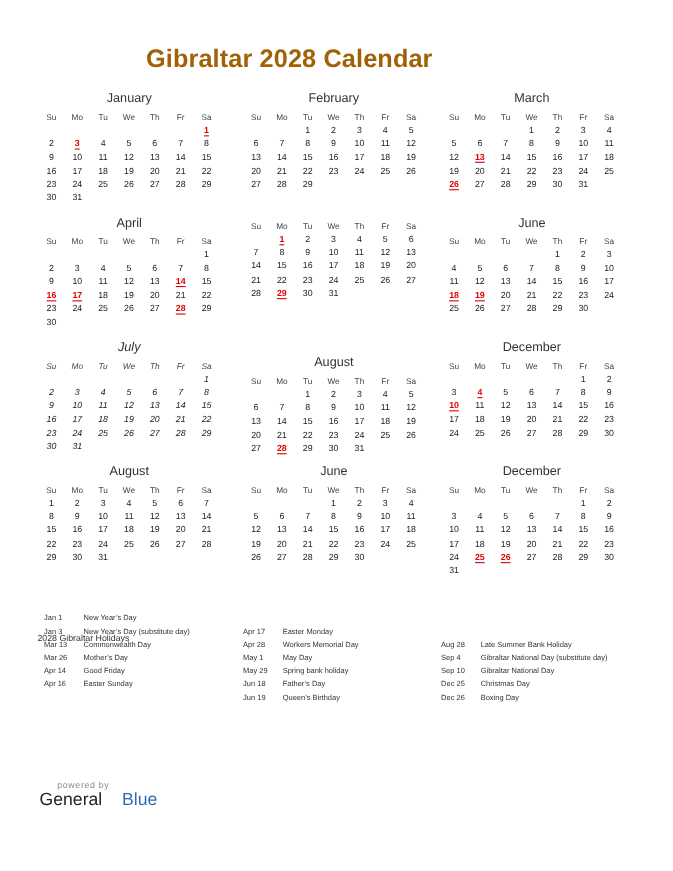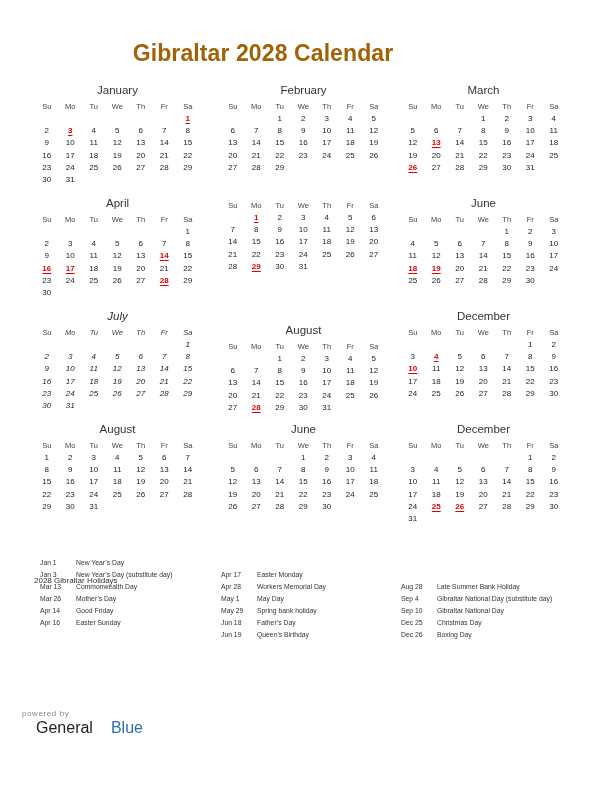--- a/index.html
+++ b/index.html
@@ -10,21 +10,21 @@
   .month { position: absolute; width: 165px; }
   .month-name { text-align: center; font-size: 11.5px; color: #333; height: 14px; line-height: 14px; }
   .grid { display: grid; grid-template-columns: repeat(7, 23.5px); margin-top: 3px; }
   .dow { text-align: center; font-size: 7.5px; color: #444; height: 13px; line-height: 13px; }
   .day { text-align: center; font-size: 8px; color: #222; height: 12.2px; line-height: 12.2px; }
   .day.holiday { color: #e00000; font-weight: bold; text-decoration: underline; text-decoration-thickness: 1px; text-underline-offset: 1.5px; }
   .hol-title { position: absolute; left: 34px; top: 566px; font-size: 8px; color: #333; margin-top: 10px; }
   .hol-col { position: absolute; font-size: 6.8px; color: #333; }
   .hol-row { display: flex; height: 12px; line-height: 12px; }
   .hol-date { width: 36px; }
-  .footer-powered { position: absolute; left: 22px; top: 709px; font-size: 8px; color: #888; letter-spacing: 0.6px; }
+  .footer-powered { position: absolute; left: 52px; top: 709px; font-size: 8px; color: #888; letter-spacing: 0.6px; }
   .footer-brand { position: absolute; left: 36px; top: 719px; font-size: 16px; color: #222; }
   .footer-brand .blue { color: #2e6db4; margin-left: 18px; }
 </style>
 </head>
 <body>
 
 <div class="title">Gibraltar 2028 Calendar</div>
 
 <div id="months-container">
     <div class="month" style="left: 35px; top: 83px;">

